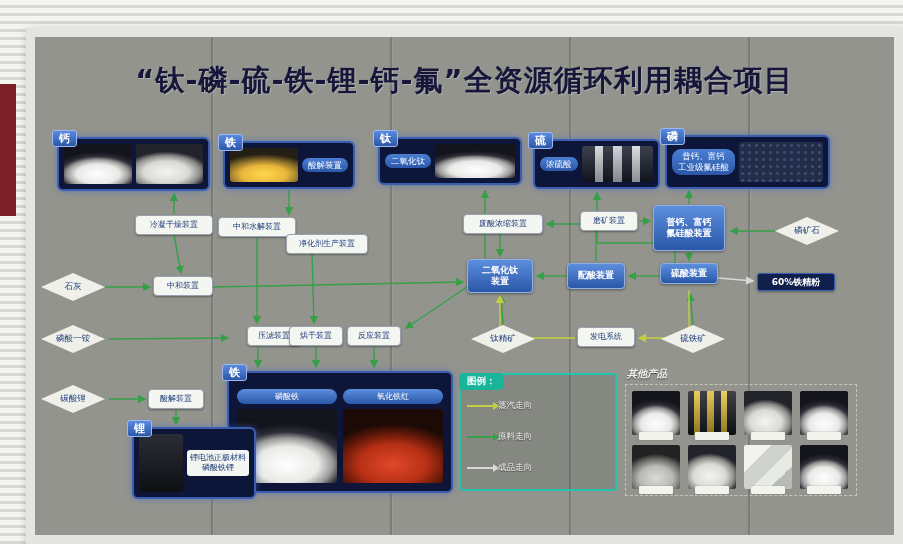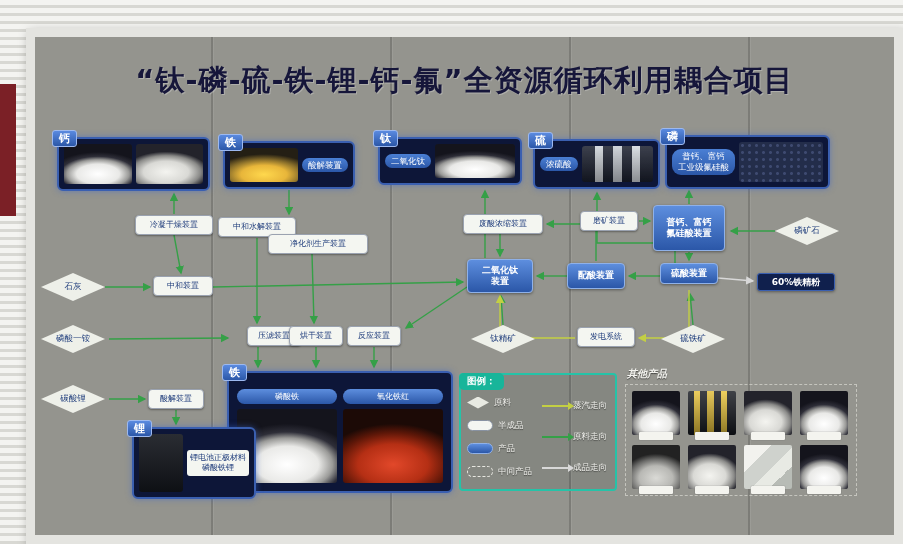--- a/index.html
+++ b/index.html
@@ -247,21 +247,21 @@
       </div>
     <div class="diamond" style="left:626px;top:288px">
         <span>硫铁矿</span>
       </div>
     <div class="diamond" style="left:436px;top:288px">
         <span>钛精矿</span>
       </div>
 
     <div class="node-white" style="left:100px;top:178px;width:78px">冷凝干燥装置</div>
     <div class="node-white" style="left:183px;top:180px;width:78px">中和水解装置</div>
-    <div class="node-white" style="left:233px;top:197px;width:100px">净化剂生产装置</div>
+    <div class="node-white" style="left:251px;top:197px;width:82px">净化剂生产装置</div>
     <div class="node-white" style="left:118px;top:239px;width:60px">中和装置</div>
     <div class="node-white" style="left:428px;top:177px;width:80px">废酸浓缩装置</div>
     <div class="node-white" style="left:545px;top:174px;width:58px">磨矿装置</div>
     <div class="node-white" style="left:542px;top:290px;width:58px">发电系统</div>
     <div class="node-white" style="left:212px;top:289px;width:54px">压滤装置</div>
     <div class="node-white" style="left:254px;top:289px;width:54px">烘干装置</div>
     <div class="node-white" style="left:312px;top:289px;width:54px">反应装置</div>
     <div class="node-white" style="left:113px;top:352px;width:56px">酸解装置</div>
 
     <div class="node-blue" style="left:432px;top:222px;width:66px;height:34px">
@@ -300,38 +300,20 @@
         <div class="oval">氧化铁红</div>
         <div class="photo ph-red"></div>
       </div>
     </div>
 
     <div class="legend" style="left:424px;top:336px;width:158px;height:118px">
       <span class="legend-tab">图例：</span>
       <div class="legend-cols">
         <div class="legend-col">
           <div class="lrow">
-            <span class="shape diamond-s"></span>
-            <span class="llabel">原料</span>
-          </div>
-          <div class="lrow">
-            <span class="shape pill-s"></span>
-            <span class="llabel">半成品</span>
-          </div>
-          <div class="lrow">
-            <span class="shape pill-blue-s"></span>
-            <span class="llabel">产品</span>
-          </div>
-          <div class="lrow">
-            <span class="shape pill-dash-s"></span>
-            <span class="llabel">中间产品</span>
-          </div>
-        </div>
-        <div class="legend-col">
-          <div class="lrow">
             <span class="arr" style="--c:#c3cf43"></span>
             <span class="llabel">蒸汽走向</span>
           </div>
           <div class="lrow">
             <span class="arr" style="--c:#35a047"></span>
             <span class="llabel">原料走向</span>
           </div>
           <div class="lrow">
             <span class="arr" style="--c:#d8d8d8"></span>
             <span class="llabel">成品走向</span>

